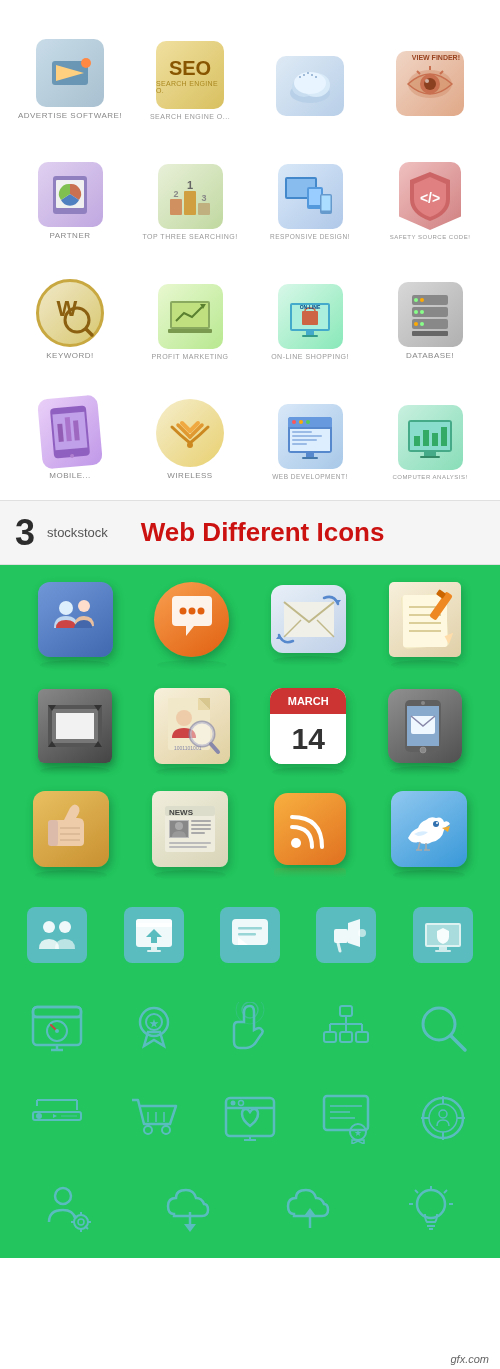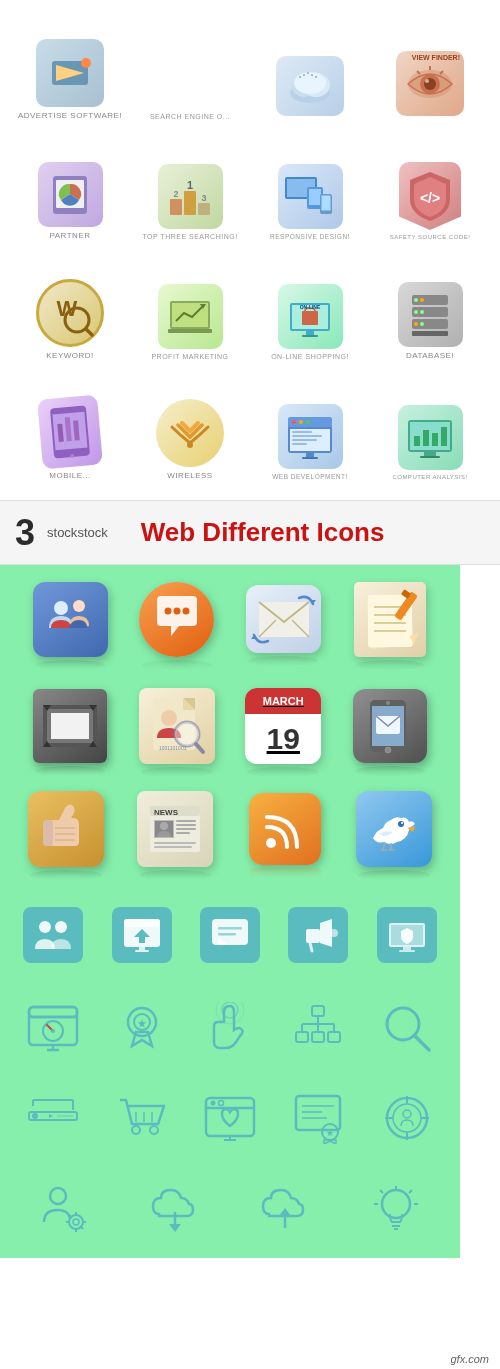--- a/index.html
+++ b/index.html
@@ -77,24 +77,23 @@
 
     .title-main {
       font-size: 26px;
       font-weight: 900;
       color: #cc1111;
       margin-left: 21px;
     }
 
     
     .bottom-section {
-      width: 460px;
-      background: #86efac;
+      width: 500px;
+      background: #22c55e;
       padding: 5px 0;
-      text-decoration: underline;
     }
 
     .icon-3d-item {
       display: flex;
       flex-direction: column;
       align-items: center;
       justify-content: center;
       height: 95px;
       position: relative;
     }
@@ -218,20 +217,24 @@
           <svg width="44" height="44" viewBox="0 0 44 44">
             <rect x="4" y="10" width="36" height="24" rx="3" fill="#5588aa" opacity="0.8"></rect>
             <polygon points="8,14 8,30 36,22" fill="#ffd080"></polygon>
             <circle cx="38" cy="12" r="5" fill="#ff8844"></circle>
           </svg>
         </div>
         <span class="flat-icon-label">ADVERTISE SOFTWARE!</span>
       </div>
 
       <div class="flat-icon-item">
+        <div style="width:68px;height:68px;background:linear-gradient(135deg,#f0e0a0,#d8c060);border-radius:10px;display:flex;flex-direction:column;align-items:center;justify-content:center;">
+          <span style="font-size:20px;font-weight:900;color:#885500;">SEO</span>
+          <span style="font-size:7px;color:#aa8820;letter-spacing:0.3px;">SEARCH ENGINE O.</span>
+        </div>
         <span class="flat-icon-label" style="font-size:7px;color:#999;">SEARCH ENGINE O...</span>
       </div>
 
       <div class="flat-icon-item">
         <div style="width:68px;height:60px;background:linear-gradient(135deg,#deeaf5,#b8cfe8);border-radius:10px;display:flex;align-items:center;justify-content:center;">
           <svg width="52" height="42" viewBox="0 0 52 42">
             <ellipse cx="26" cy="28" rx="20" ry="10" fill="#b8d0e8"></ellipse>
             <ellipse cx="20" cy="22" rx="12" ry="10" fill="#c8ddf0"></ellipse>
             <ellipse cx="32" cy="20" rx="14" ry="12" fill="#d8eaf8"></ellipse>
             <ellipse cx="26" cy="18" rx="16" ry="11" fill="#e8f4ff"></ellipse>
@@ -596,21 +599,21 @@
           </svg>
         </div>
         <div class="reflection" style="width:72px;"></div>
       </div>
 
       <div class="icon-3d-item">
         <div class="cal-icon" style="width:76px;height:76px;border-radius:12px;overflow:hidden;box-shadow:2px 4px 10px rgba(0,0,0,0.2);">
           <div class="cal-header" style="height:26px;font-size:11px;">
             <span>MARCH</span>
           </div>
-          <div class="cal-body" style="font-size:30px;">19</div>
+          <div class="cal-body" style="font-size:30px;">14</div>
         </div>
         <div class="reflection" style="width:72px;"></div>
       </div>
 
       <div class="icon-3d-item">
         <div style="width:74px;height:74px;border-radius:12px;background:linear-gradient(145deg,#909090,#505050);display:flex;align-items:center;justify-content:center;box-shadow:2px 4px 10px rgba(0,0,0,0.3);">
           <svg width="60" height="60" viewBox="0 0 60 60">
 
             <rect x="10" y="4" width="36" height="52" rx="5" fill="#606060"></rect>
             <rect x="12" y="10" width="32" height="40" fill="#88aacc"></rect>

